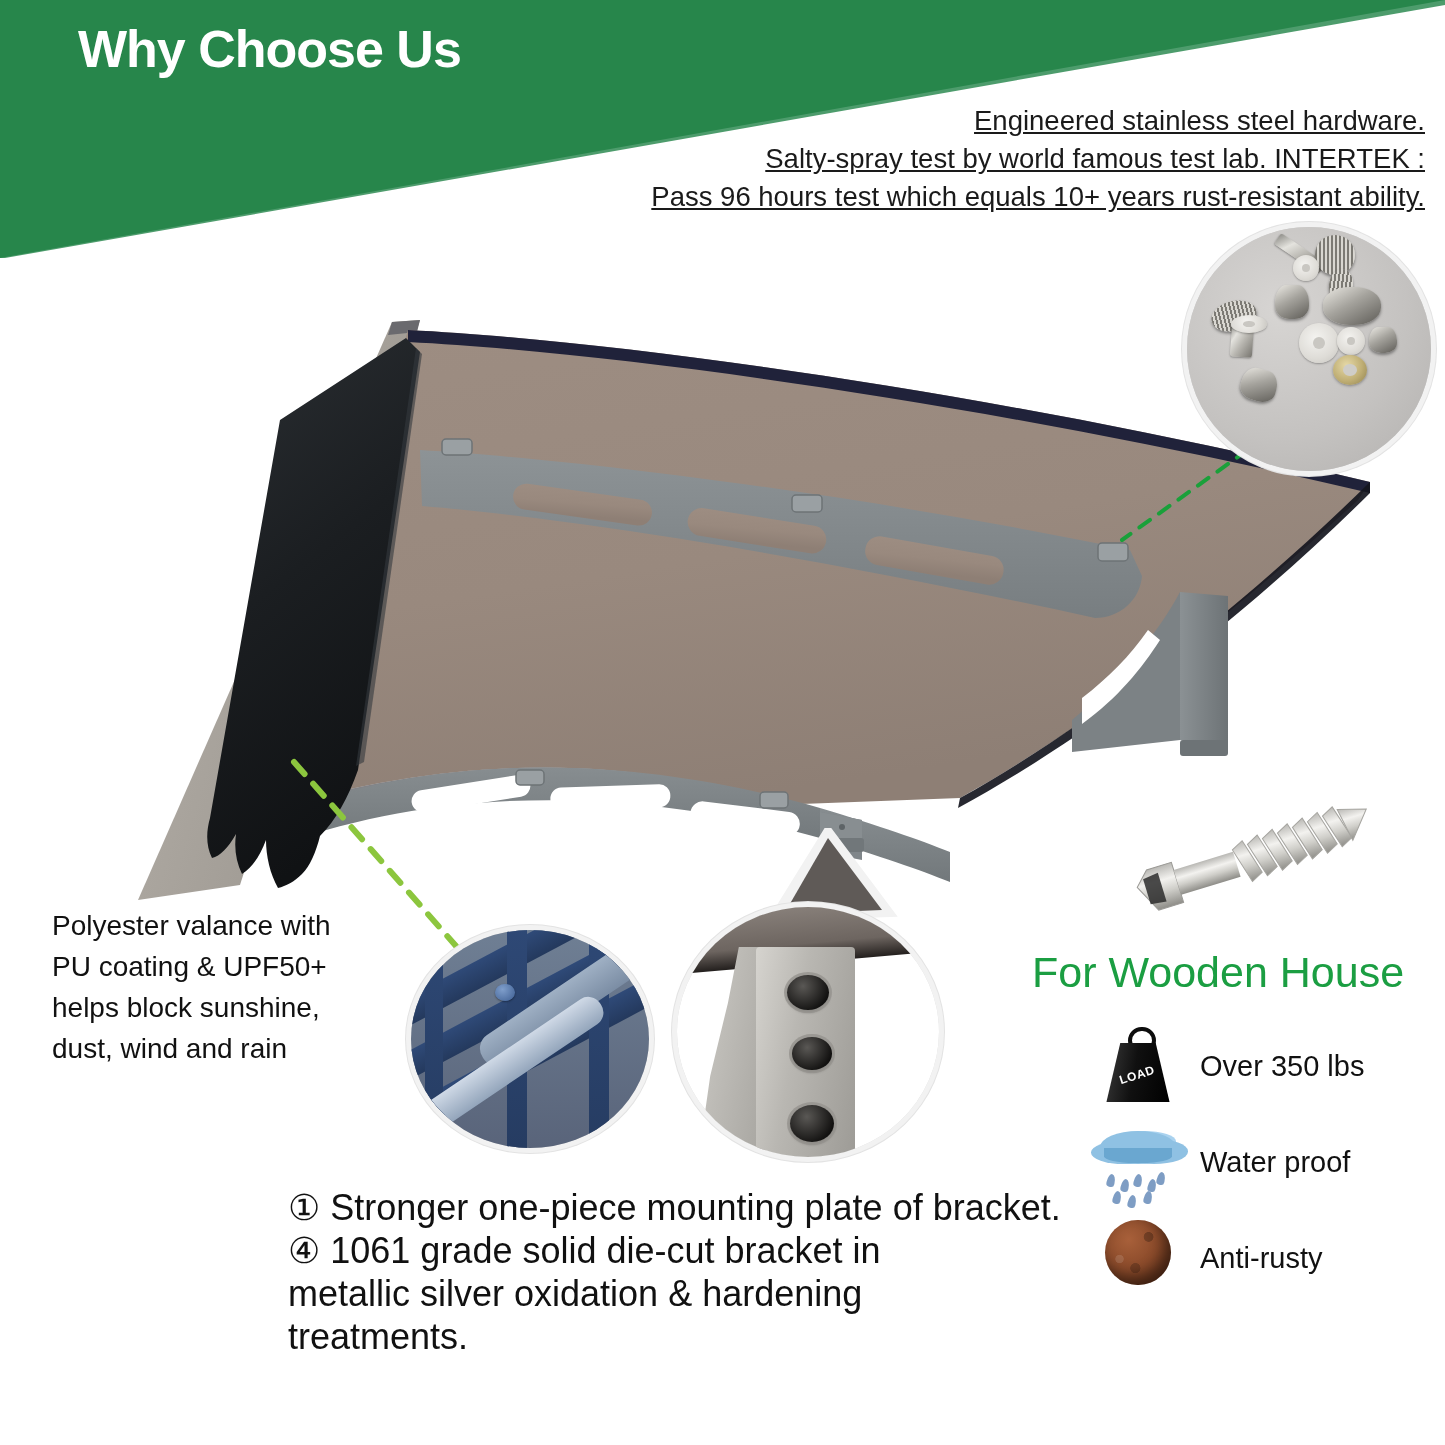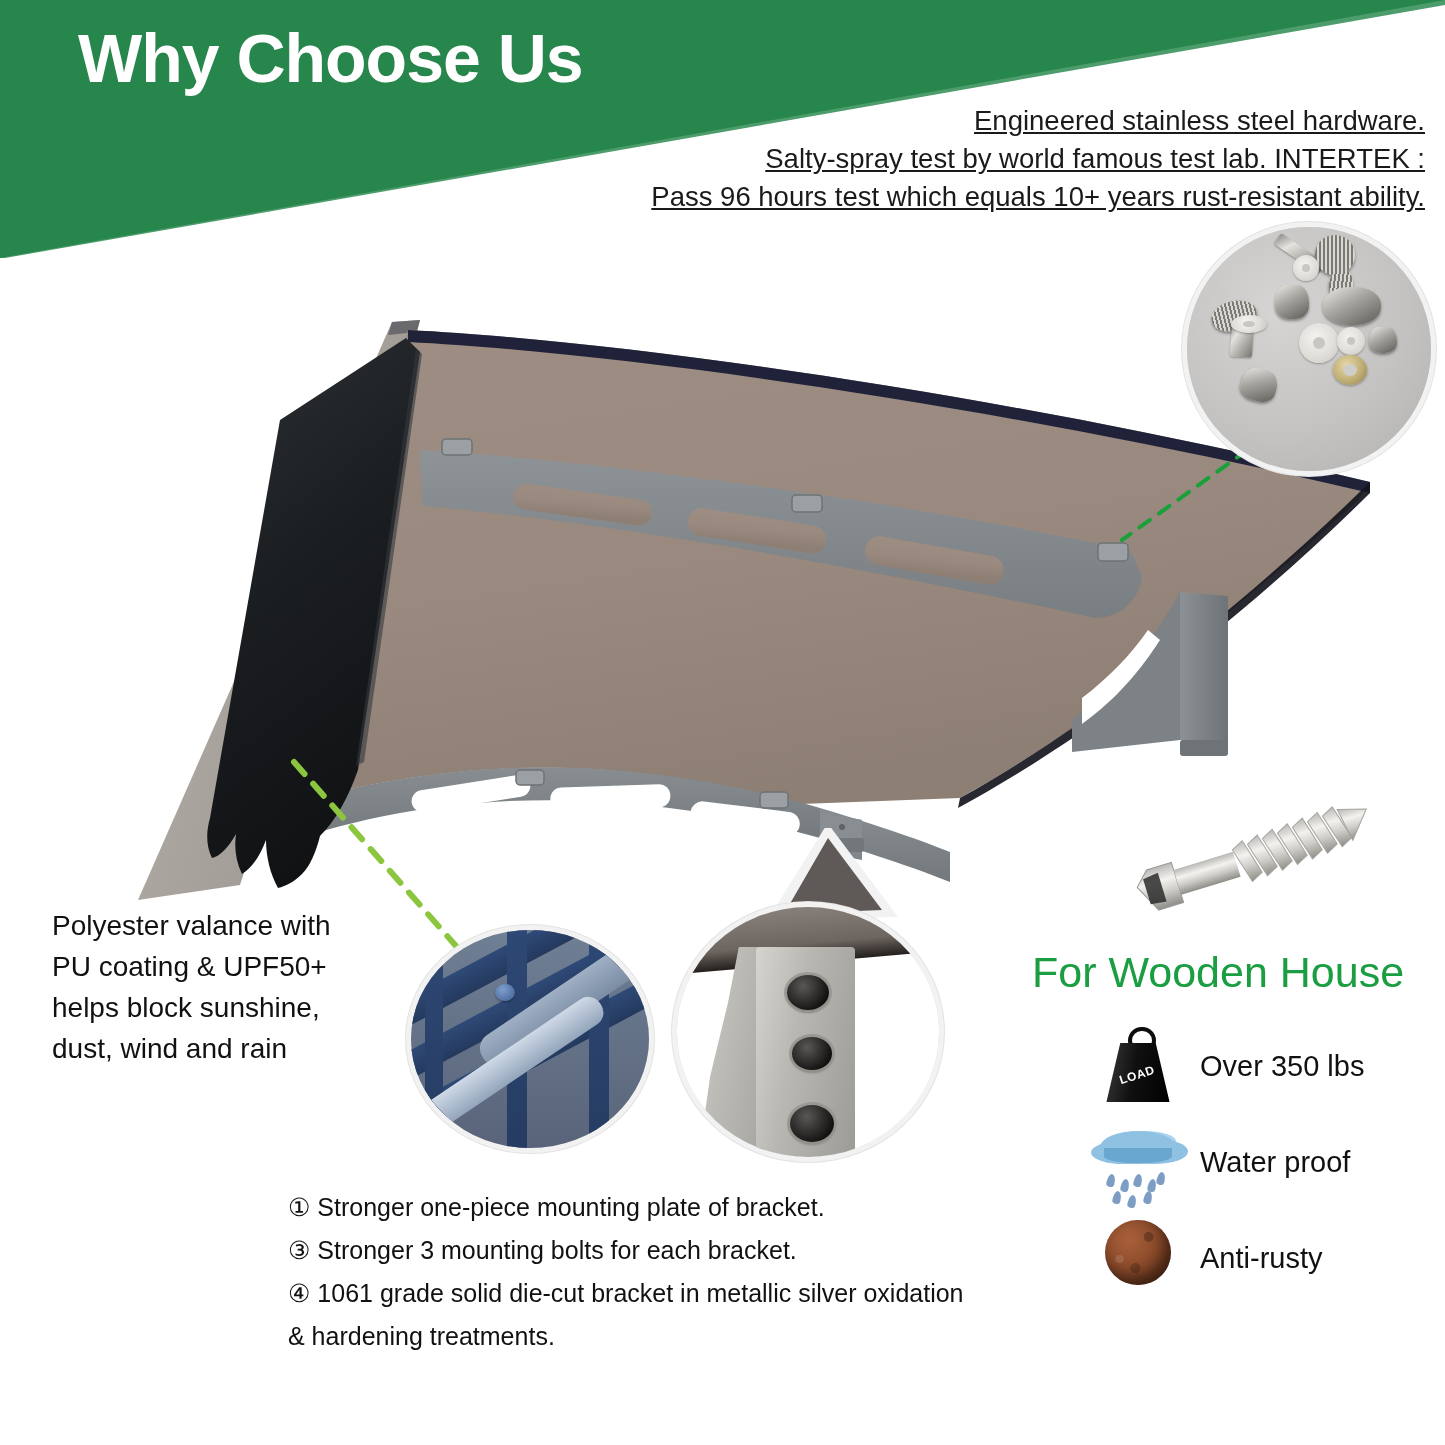--- a/index.html
+++ b/index.html
@@ -31,21 +31,21 @@
     left: 0; top: 0;
     width: 1445px; height: 258px;
     background: #2e8b52;
     clip-path: polygon(0 0, 1445px 0, 1445px 5px, 5px 258px, 0 258px);
     -webkit-clip-path: polygon(0 0, 1445px 0, 1445px 5px, 5px 258px, 0 258px);
     opacity: .85;
   }
   #page-title {
     position: absolute;
     left: 78px; top: 22px;
-    font-size: 68px;
+    font-size: 52px;
     font-weight: bold;
     color: #ffffff;
     letter-spacing: -1px;
     white-space: nowrap;
     line-height: 1.06;
   }
 
   
   #hardware-copy {
     position: absolute;
@@ -195,21 +195,21 @@
     font-size: 28px;
     line-height: 41px;
     color: #111111;
   }
 
   
   #bullet-list {
     position: absolute;
     left: 288px; top: 1186px;
     width: 680px;
-    font-size: 25px;
+    font-size: 36px;
     line-height: 43px;
     color: #111111;
   }
   #bullet-list .item { display: block; white-space: nowrap; }
   #bullet-list .item.wrap { white-space: normal; }
 
   
   #wooden-house-title {
     position: absolute;
     left: 1032px; top: 948px;
@@ -538,21 +538,20 @@
 
   <div id="valance-caption">
     <div>Polyester valance with</div>
     <div>PU coating &amp; UPF50+</div>
     <div>helps block sunshine,</div>
     <div>dust, wind and rain</div>
   </div>
 
   <div id="bullet-list">
     <span class="item">① Stronger one-piece mounting plate of bracket.</span>
-    <span class="item">③ Stronger 3 mounting bolts for each bracket.</span>
     <span class="item wrap">④ 1061 grade solid die-cut bracket in metallic silver oxidation &amp; hardening treatments.</span>
   </div>
 
   <div id="wooden-house-title">For Wooden House</div>
 
   <div id="feature-list">
 
     <div class="feature-row">
       <div class="feature-icon">
         <div class="ico-weight-ring"></div>

